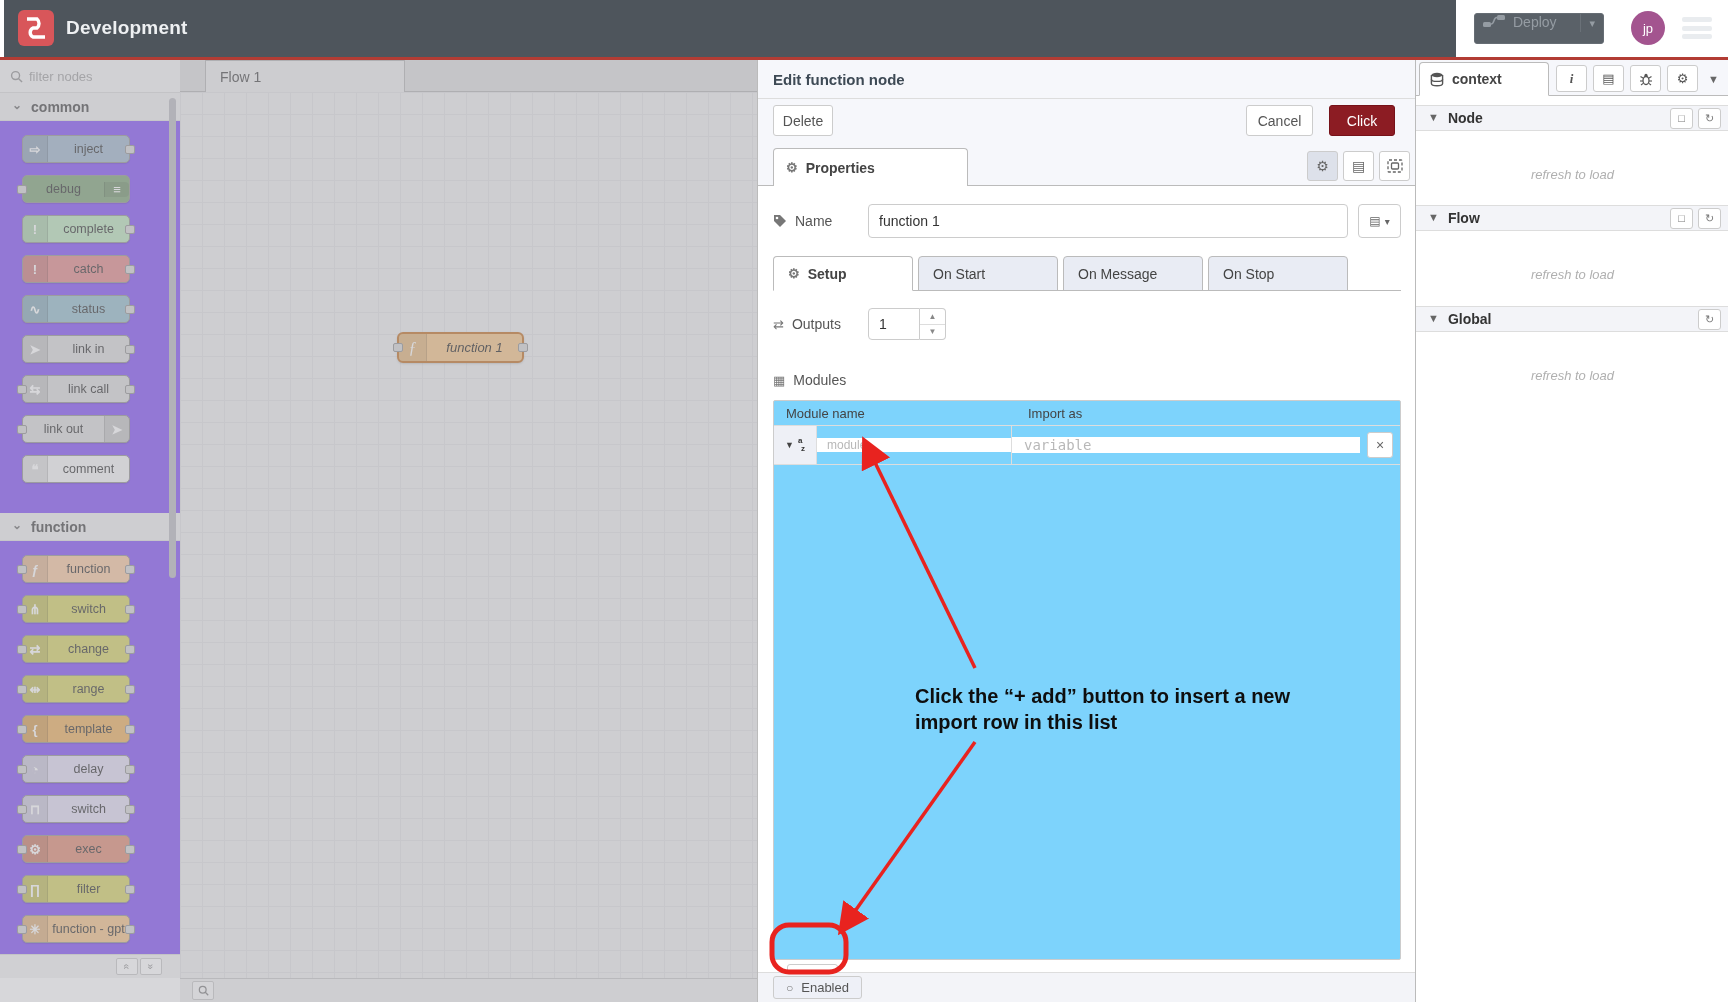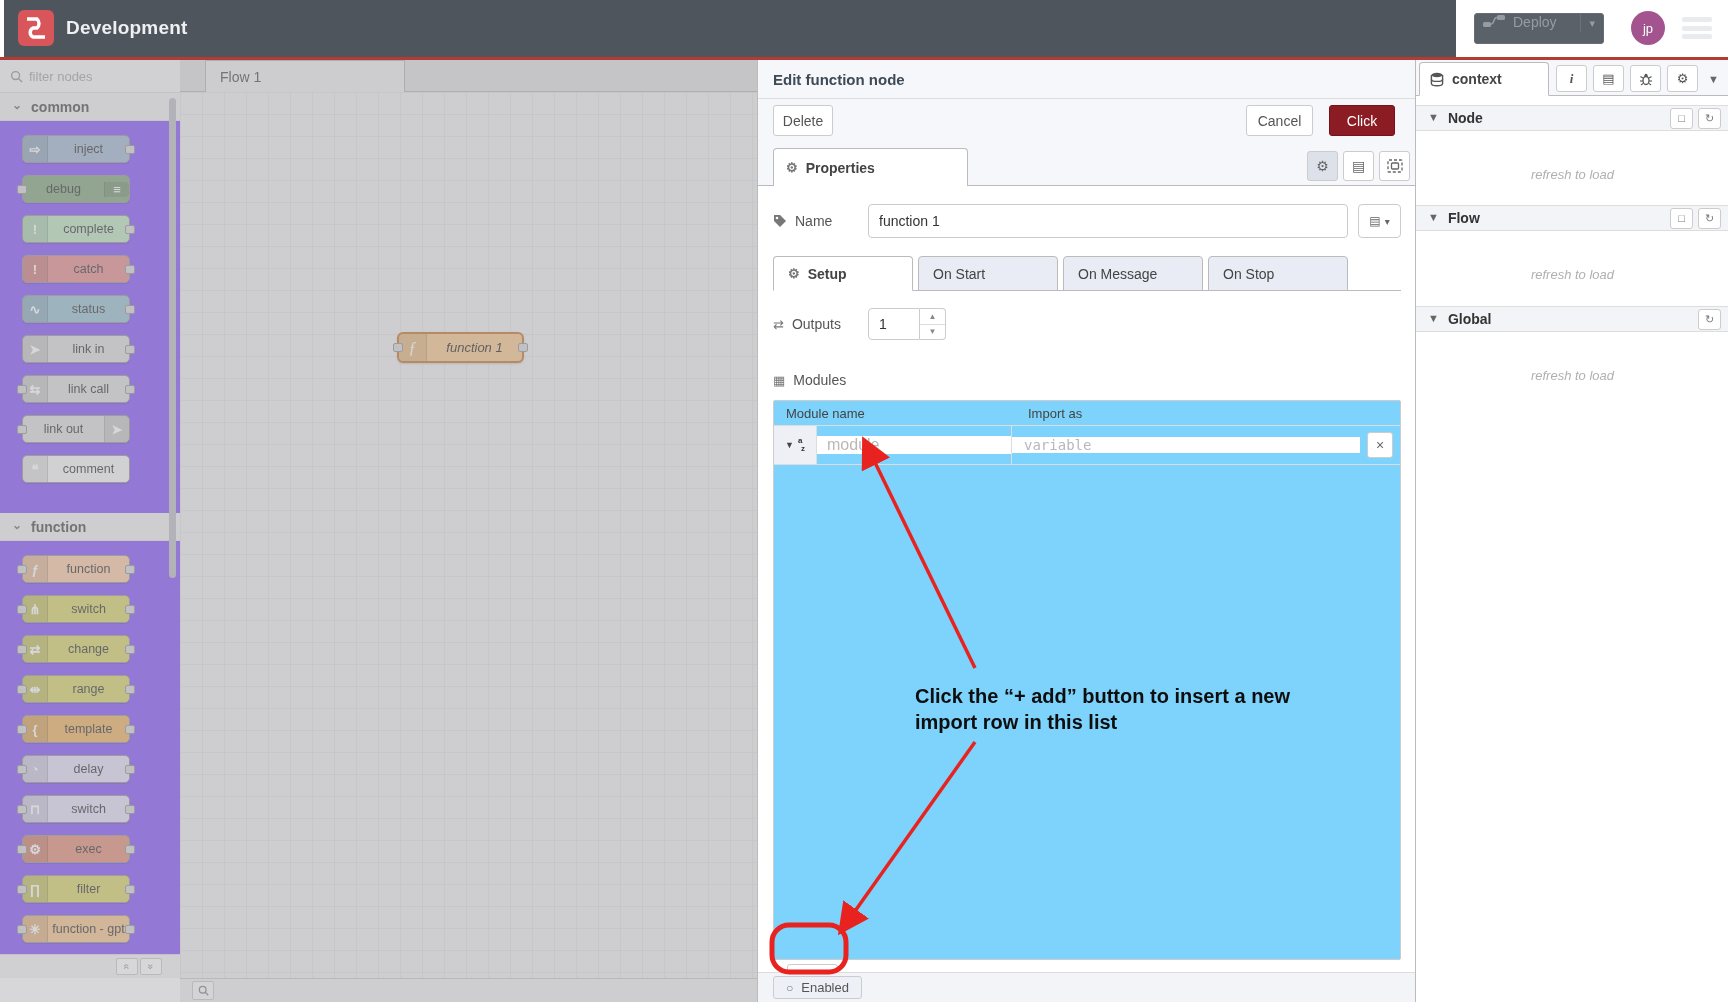--- a/index.html
+++ b/index.html
@@ -97,21 +97,21 @@
   .modules-label-row { position:absolute; left:15px; top:186px; }
   .mod-table { position:absolute; left:15px; top:214px; width:628px; height:560px; border:1px solid #ccc; border-radius:2px; background:#7dd3fc; }
   .mod-thead { position:absolute; left:0; top:0; width:626px; height:25px; border-bottom:1px solid #ddd; display:flex; align-items:center; font-size:13px; color:#444; }
   .mod-th1 { padding-left:12px; width:242px; }
   .mod-th2 { padding-left:12px; }
   .mod-row { position:absolute; left:0; top:25px; width:626px; height:39px; border-bottom:1px solid #ddd; display:flex; align-items:stretch; }
   .mod-handle { width:43px; background:#eef0f6; border-right:1px solid #ddd; display:flex; align-items:center; justify-content:center; gap:4px; color:#555; }
   .mod-handle .caret { font-size:9px; color:#444; }
   .az { display:flex; flex-direction:column; font-size:8px; line-height:8px; color:#333; font-weight:bold; }
   .mod-cell1 { width:195px; display:flex; align-items:center; border-right:1px solid #ddd; }
-  .mod-cell1 input { width:100%; border:none; outline:none; font-size:16px; padding:0 10px; color:#333; font-family:"Liberation Sans",sans-serif; }
+  .mod-cell1 input { width:100%; border:none; outline:none; font-size:12px; padding:0 10px; color:#333; font-family:"Liberation Sans",sans-serif; }
   .mod-cell2 { flex:1; display:flex; align-items:center; }
   .mod-cell2 input { width:100%; border:none; outline:none; font-size:14px; padding:0 12px; color:#333; font-family:"DejaVu Sans Mono","Liberation Mono",monospace; }
   .mod-cell1 input::placeholder, .mod-cell2 input::placeholder { color:#b8b8b8; }
   .mod-del { width:40px; display:flex; align-items:center; justify-content:center; }
   .mod-del .x-btn { width:26px; height:26px; border:1px solid #ccc; border-radius:3px; background:#fff; color:#666; font-size:14px; display:flex; align-items:center; justify-content:center; }
 
   .add-btn { position:absolute; left:29px; top:778px; height:25px; padding:0 9px; border:1px solid #ccc; border-radius:3px; background:#fff; font-size:12px; color:#555; display:flex; align-items:center; gap:4px; }
   .add-btn .plus { font-weight:bold; font-size:12px; }
 
   .tray-footer { position:absolute; left:0; top:912px; width:658px; height:30px; background:#f3f4f8; border-top:1px solid #ddd; display:flex; align-items:center; padding-left:15px; }

